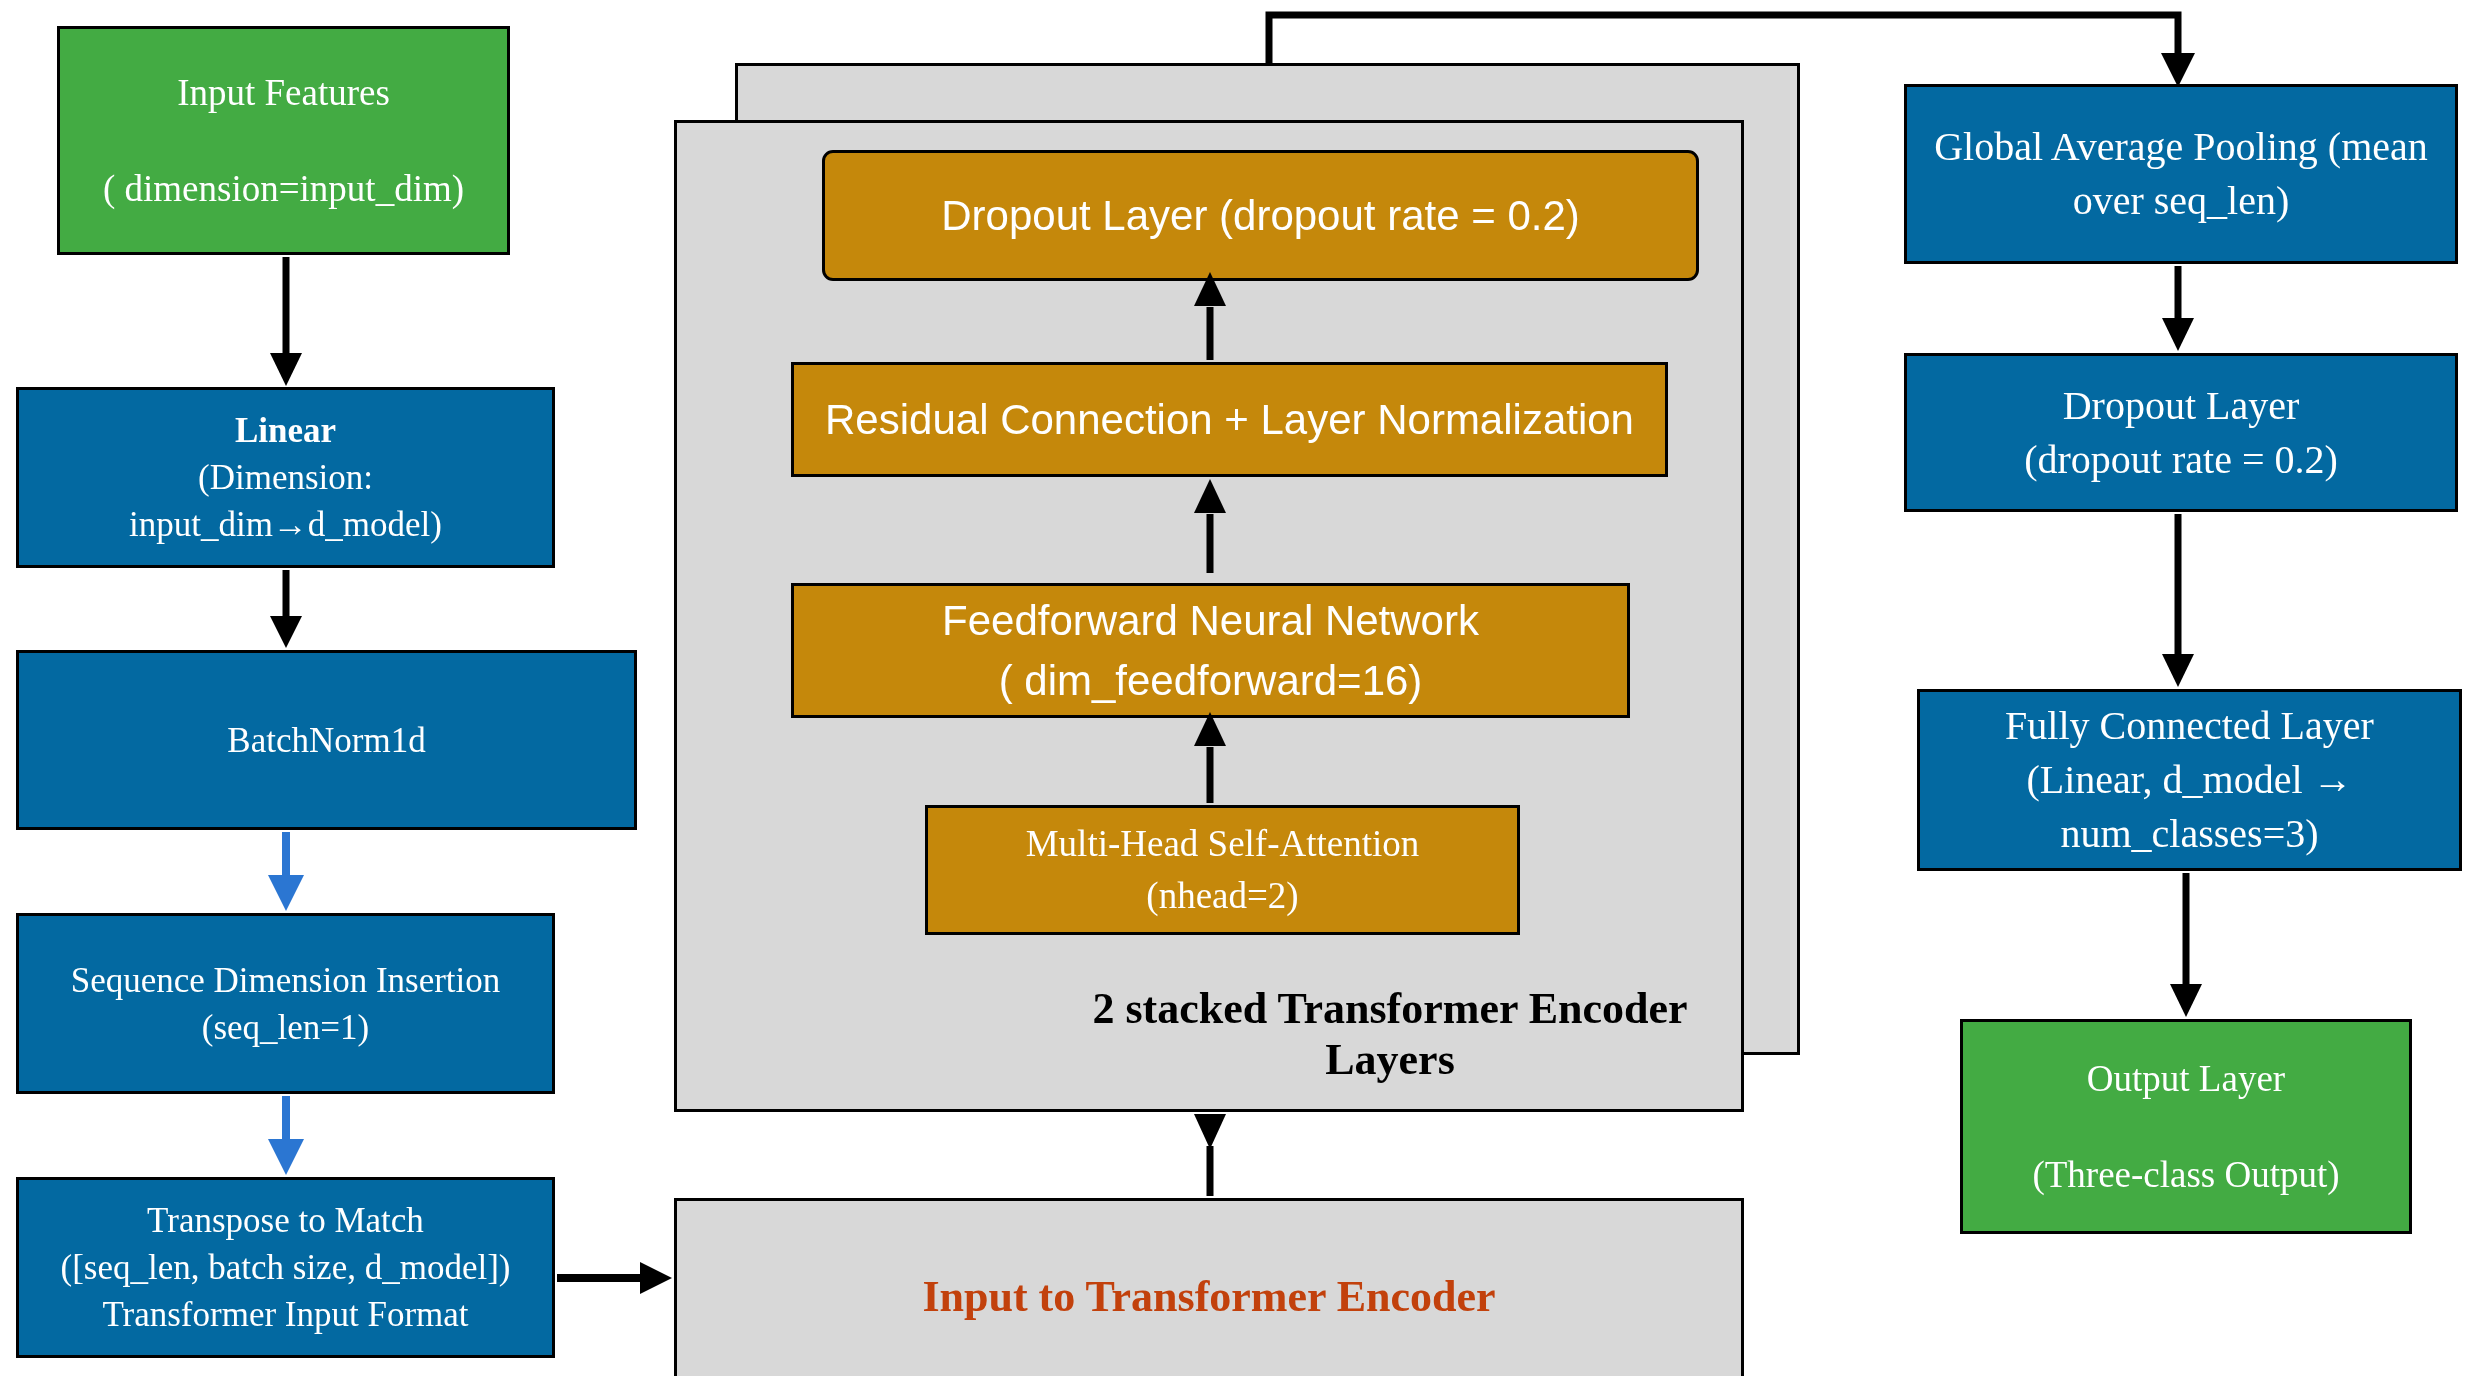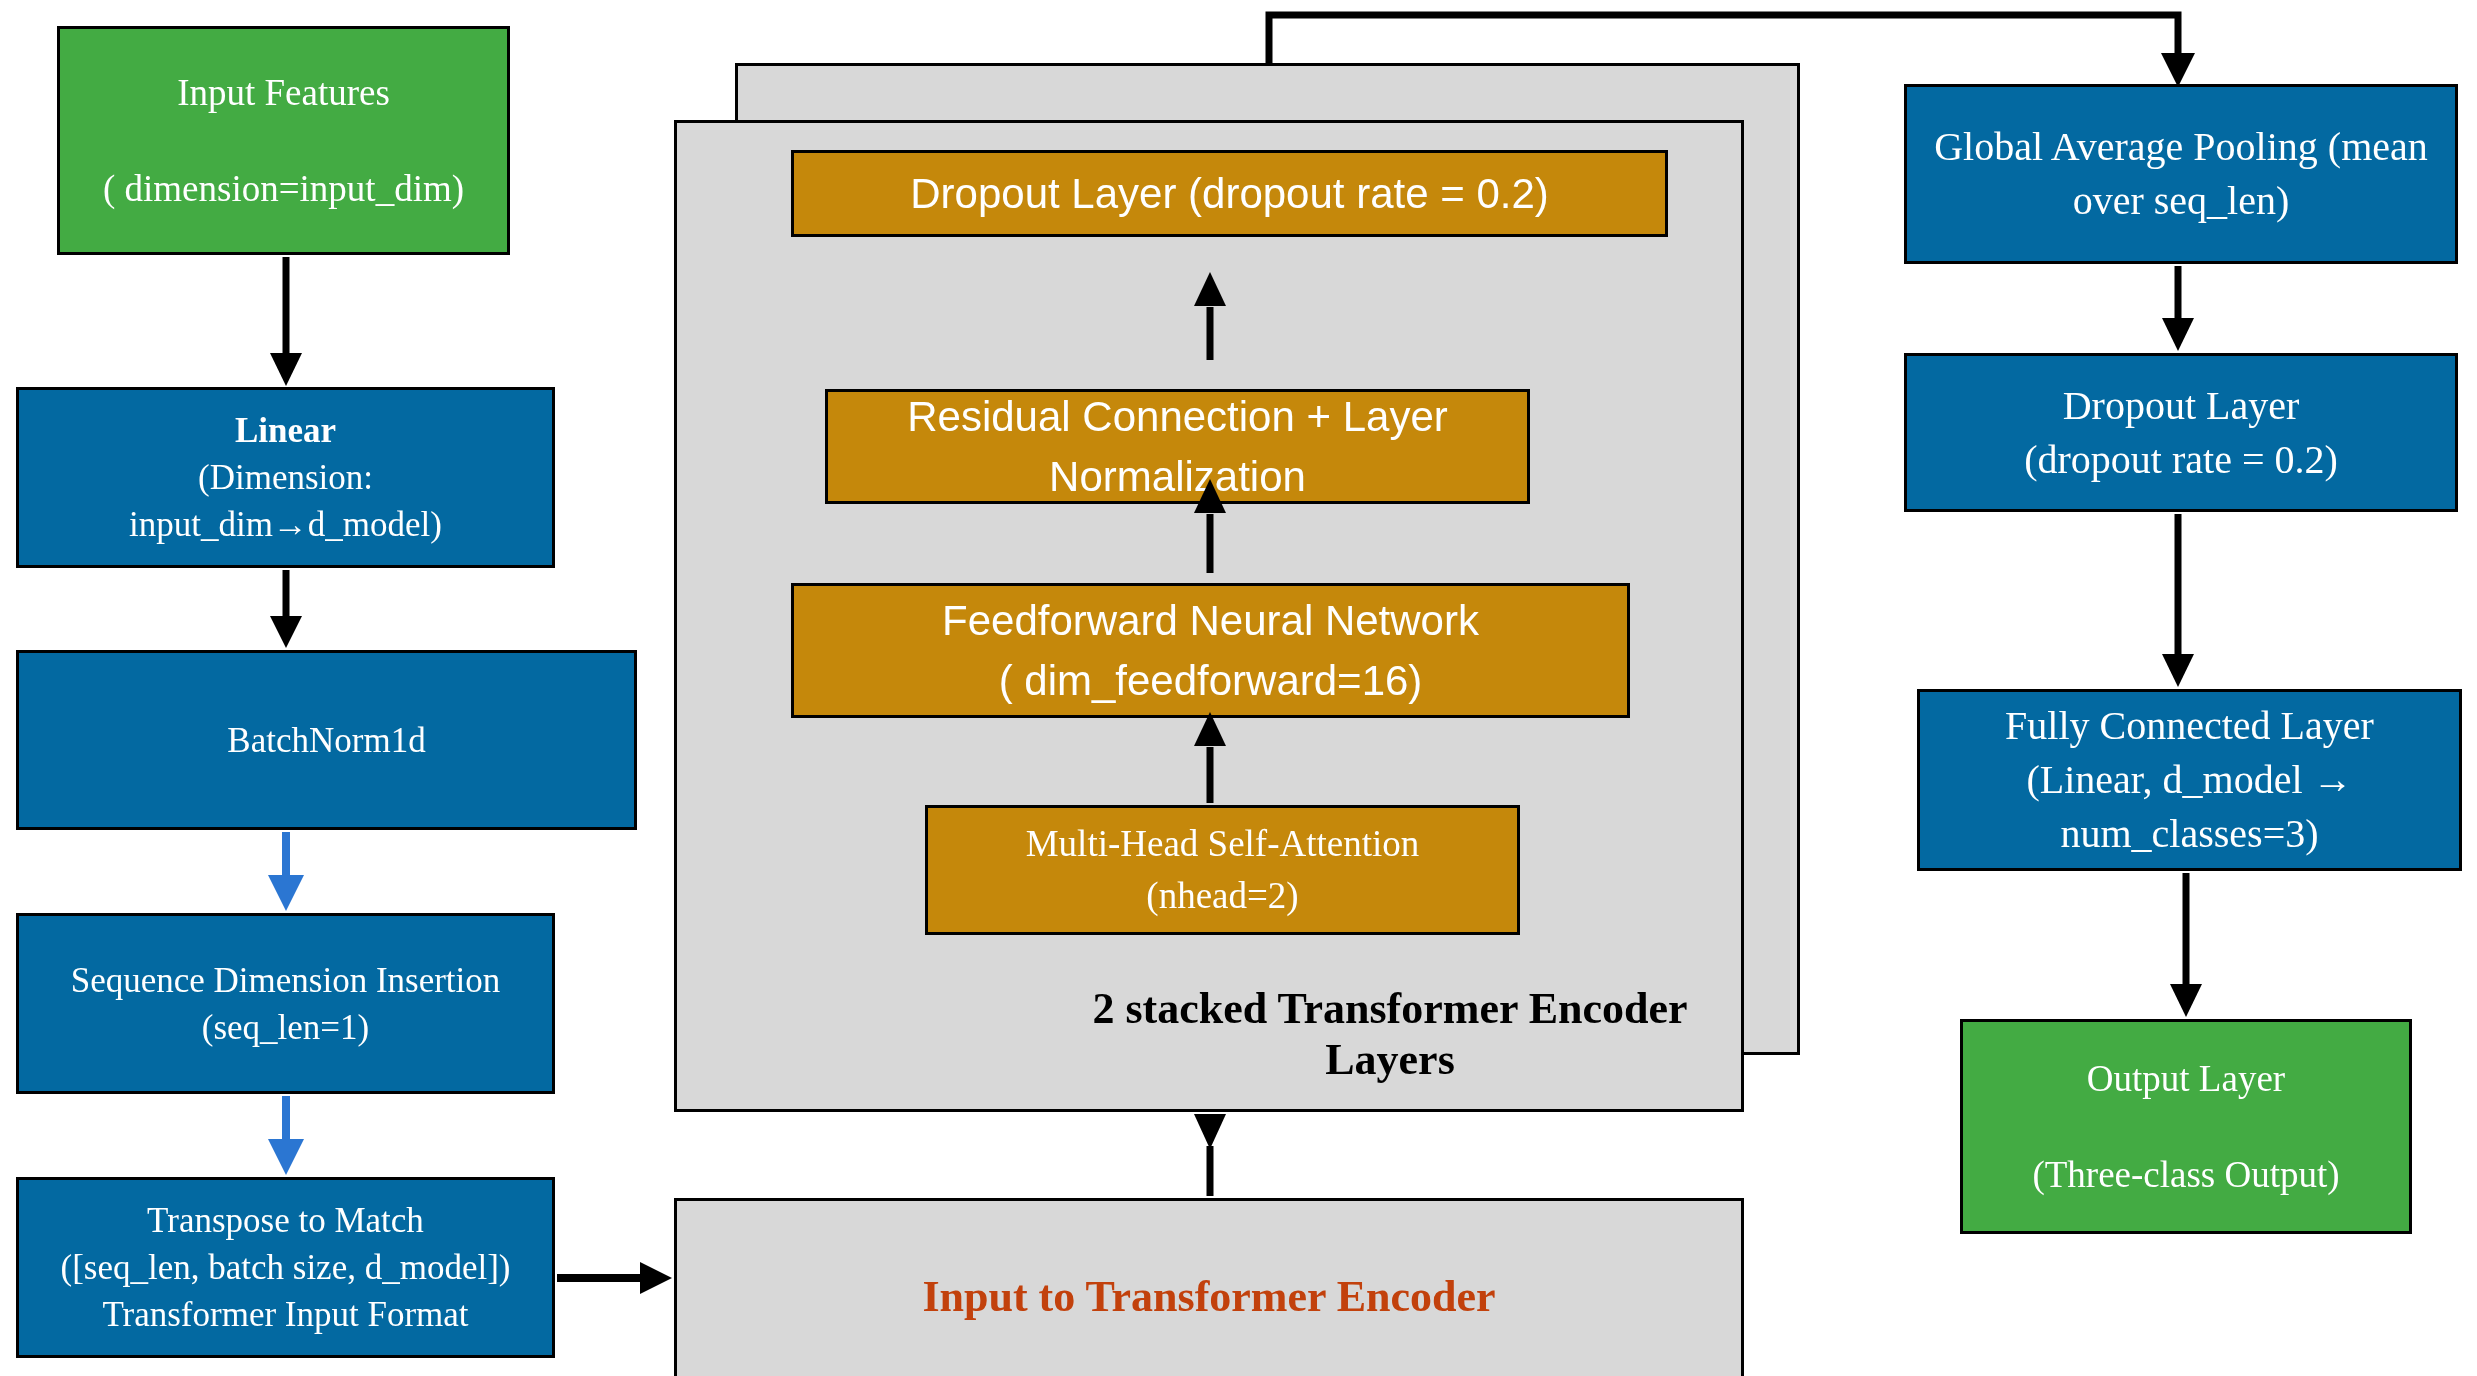--- a/index.html
+++ b/index.html
@@ -51,25 +51,25 @@
     <span class="ln">Sequence Dimension Insertion</span>
     <span class="ln">(seq_len=1)</span>
   </div>
 
   <div class="box blue fs-left" style="left:16px;top:1177px;width:539px;height:181px;">
     <span class="ln">Transpose to Match</span>
     <span class="ln">([seq_len, batch size, d_model])</span>
     <span class="ln">Transformer Input Format</span>
   </div>
 
-  <div class="box orange sans fs-orange" style="left:791px;top:150px;width:877px;height:87px;">
+  <div class="box orange sans fs-orange" style="left:822px;top:150px;width:877px;height:131px;border-radius:11px;">
     <span class="ln">Dropout Layer (dropout rate = 0.2)</span>
   </div>
 
-  <div class="box orange sans fs-orange" style="left:825px;top:362px;width:705px;height:115px;margin-top:27px;">
+  <div class="box orange sans fs-orange" style="left:791px;top:362px;width:877px;height:115px;">
     <span class="ln">Residual Connection + Layer Normalization</span>
   </div>
 
   <div class="box orange sans fs-orange" style="left:791px;top:575px;width:839px;height:135px;margin-top:8px;">
     <span class="ln">Feedforward Neural Network</span>
     <span class="ln">( dim_feedforward=16)</span>
   </div>
 
   <div class="box orange serif fs-mhsa" style="left:925px;top:805px;width:595px;height:130px;">
     <span class="ln">Multi-Head Self-Attention</span>

